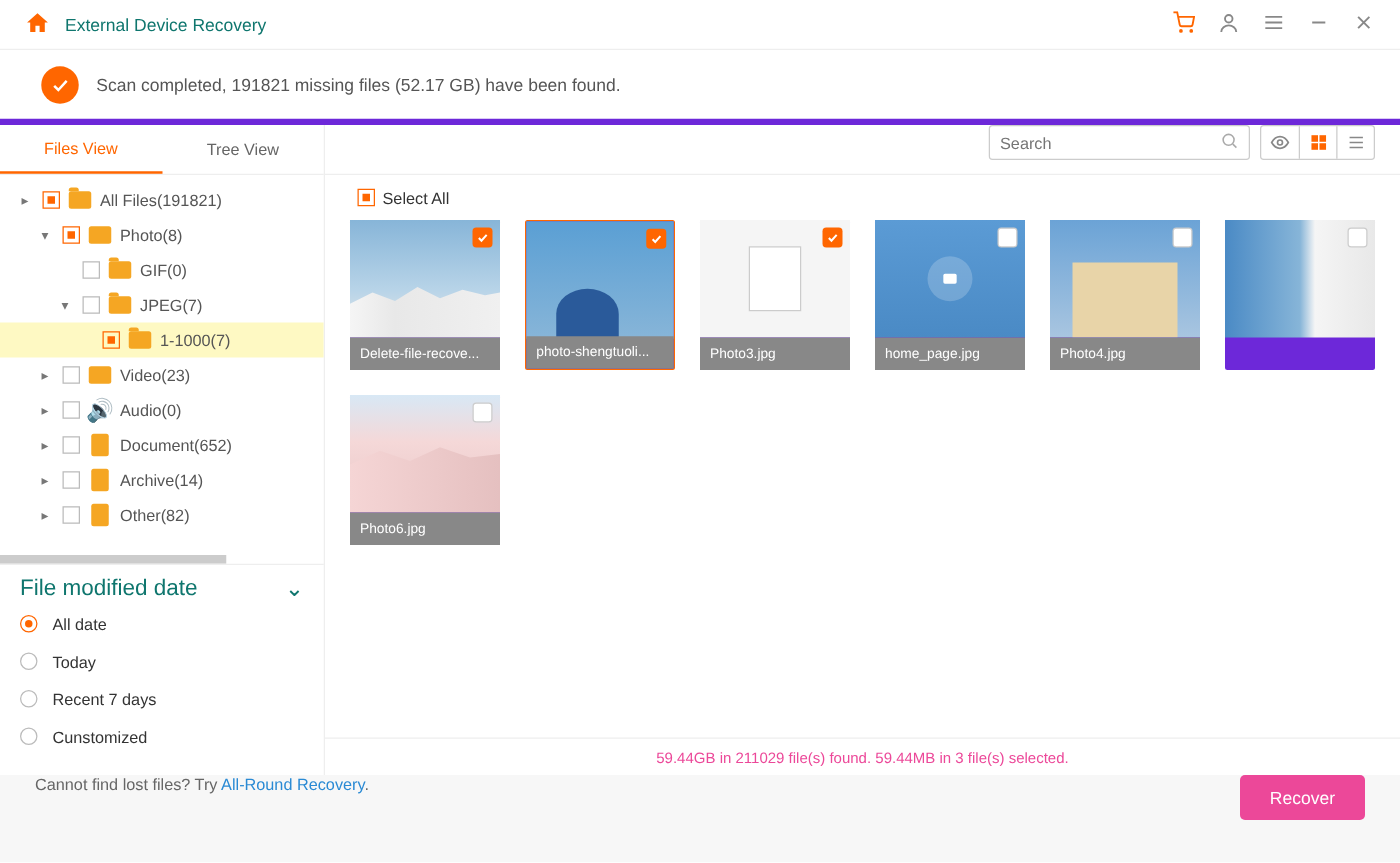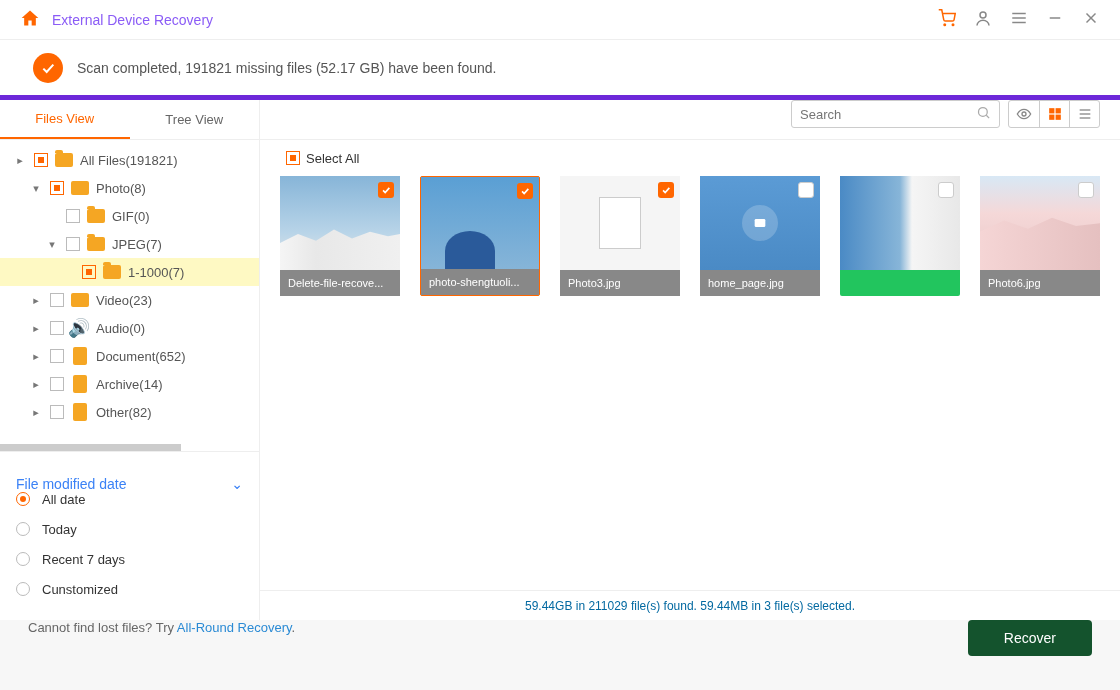--- a/index.html
+++ b/index.html
@@ -1,19 +1,19 @@
 <!DOCTYPE html>
 <html><head>
 <meta charset="utf-8">
 <style>
 *{margin:0;padding:0;box-sizing:border-box;font-family:-apple-system,BlinkMacSystemFont,"Segoe UI",Arial,sans-serif}
 body{width:1120px;height:690px;overflow:hidden;background:#fff;font-size:13px;color:#333}
 .titlebar{height:40px;display:flex;align-items:center;padding:0 20px;border-bottom:1px solid #eee}
 .home-icon{color:#f60;margin-right:12px}
-.title{color:#8b5cf6;font-size:14px;flex:1}
+.title{color:#0f766e;font-size:14px;flex:1}
 .title-actions{display:flex;gap:18px;color:#888}
 .title-actions svg,.title-actions span{cursor:pointer}
 .status-bar{height:60px;display:flex;align-items:center;padding:0 33px;border-bottom:5px solid #6d28d9}
 .status-check{width:30px;height:30px;border-radius:50%;background:#f60;display:flex;align-items:center;justify-content:center;margin-right:14px}
 .status-text{color:#555;font-size:14px}
 .main{display:flex;height:520px}
 .sidebar{width:260px;border-right:1px solid #eee;display:flex;flex-direction:column}
 .tabs{height:40px;display:flex;border-bottom:1px solid #eee}
 .tab{flex:1;display:flex;align-items:center;justify-content:center;cursor:pointer;color:#666;font-size:13px}
 .tab.active{color:#f60;border-bottom:2px solid #f60}
@@ -26,60 +26,60 @@
 .cbox.checked::after{content:"";width:6px;height:6px;background:#f60}
 .ficon{width:20px;height:20px;margin-right:6px;display:flex;align-items:center;justify-content:center}
 .tree-label{color:#555;font-size:13px}
 .folder-ico{width:18px;height:14px;background:#f5a623;border-radius:2px;position:relative}
 .folder-ico::before{content:"";position:absolute;top:-3px;left:0;width:8px;height:3px;background:#f5a623;border-radius:2px 2px 0 0}
 .img-ico{width:18px;height:14px;background:#f5a623;border-radius:2px}
 .video-ico{width:18px;height:14px;background:#f5a623;border-radius:2px}
 .audio-ico{color:#f5a623;font-size:18px}
 .doc-ico{width:14px;height:18px;background:#f5a623;border-radius:2px}
 .filters{border-top:1px solid #eee;padding:8px 16px}
-.filter-header{display:flex;justify-content:space-between;align-items:flex-end;height:32px;color:#3b82f6;font-size:14px;cursor:pointer}
+.filter-header{display:flex;justify-content:space-between;align-items:flex-start;height:32px;color:#0f766e;font-size:18px;cursor:pointer}
 .radio-row{display:flex;align-items:flex-start;height:30px;cursor:pointer}
 .radio{width:14px;height:14px;border:1.5px solid #bbb;border-radius:50%;margin-right:12px;display:flex;align-items:center;justify-content:center}
 .radio.on{border-color:#f60}
 .radio.on::after{content:"";width:6px;height:6px;background:#f60;border-radius:50%}
 .content{flex:1;display:flex;flex-direction:column}
 .toolbar{height:40px;display:flex;align-items:flex-start;padding:0 20px;gap:8px;justify-content:flex-end;border-bottom:1px solid #eee}
 .search{flex:0 0 190px;height:28px;border:1px solid #ccc;border-radius:3px;display:flex;align-items:center;padding:0 8px}
 .search input{border:none;outline:none;flex:1;font-size:13px;color:#888}
 .btn-group{display:flex;border:1px solid #ccc;border-radius:3px;height:28px}
 .btn-group>div{width:30px;display:flex;align-items:center;justify-content:center;cursor:pointer;color:#888}
 .btn-group>div+div{border-left:1px solid #ccc}
 .select-row{height:36px;display:flex;align-items:center;padding:0 20px}
 .grid{flex:1;padding:0 20px;display:flex;flex-wrap:wrap;gap:20px;align-content:flex-start}
-.thumb{width:120px;height:120px;position:relative;background:#22c55e;border-radius:2px}
+.thumb{width:120px;height:120px;position:relative;background:#6d28d9;border-radius:2px}
 .thumb.sel{border:1px solid #f60}
 .thumb .img{width:100%;height:94px;background:linear-gradient(180deg,#a8d0f0,#d8e8f5 50%,#f0f0f0);position:relative;overflow:hidden}
 .thumb .santorini{background:linear-gradient(180deg,#87b5d8 0%,#b8d4e8 60%,#e8e8e8 100%)}
 .thumb .santorini::after{content:"";position:absolute;bottom:0;left:0;right:0;height:45px;background:linear-gradient(90deg,#f5f5f5 0%,#e8e8e8 30%,#f0f0f0 100%);clip-path:polygon(0 40%,15% 20%,30% 35%,45% 10%,60% 30%,75% 15%,90% 25%,100% 20%,100% 100%,0 100%)}
 .thumb .bluedome{background:linear-gradient(180deg,#5a9fd4 0%,#87b5d8 100%)}
 .thumb .bluedome::after{content:"";position:absolute;bottom:0;left:20%;width:50px;height:40px;background:#2a5a9a;border-radius:50% 50% 0 0}
 .thumb .jpgfile{background:#f5f5f5;display:flex;align-items:center;justify-content:center}
 .thumb .jpgfile::after{content:"";width:40px;height:50px;background:#fff;border:1px solid #ccc;position:relative}
 .jpg-badge{position:absolute;top:50%;left:50%;transform:translate(-50%,0);background:#2a7a6a;color:#fff;font-size:8px;padding:2px 4px;font-weight:bold}
 .thumb .homepage{background:linear-gradient(180deg,#5b9bd5 0%,#4a8ac5 100%);display:flex;align-items:center;justify-content:center}
 .hp-circle{width:36px;height:36px;background:rgba(255,255,255,0.2);border-radius:50%;display:flex;align-items:center;justify-content:center}
 .thumb .church{background:linear-gradient(180deg,#6ba3d6 0%,#a8c5e0 100%)}
 .thumb .church::after{content:"";position:absolute;bottom:0;left:15%;right:15%;height:60px;background:#e8d4a8}
 .thumb .coastal{background:linear-gradient(90deg,#4a8ac5 0%,#87b5d8 50%,#f5f5f5 60%,#e8e8e8 100%)}
 .thumb .pink{background:linear-gradient(180deg,#d8e8f5 0%,#f5d8d8 40%,#e8c5c5 100%)}
 .thumb .pink::after{content:"";position:absolute;bottom:0;left:0;right:0;height:55px;background:linear-gradient(90deg,#f5d5d5,#e5c0c0);clip-path:polygon(0 30%,20% 10%,40% 25%,60% 5%,80% 20%,100% 15%,100% 100%,0 100%)}
 .thumb .caption{position:absolute;bottom:0;left:0;right:0;height:26px;background:#888;color:#fff;font-size:11px;display:flex;align-items:center;padding:0 8px;white-space:nowrap;overflow:hidden;text-overflow:ellipsis}
 .thumb .tick{position:absolute;top:6px;right:6px;width:16px;height:16px;border-radius:3px}
 .thumb .tick.on{background:#f60;display:flex;align-items:center;justify-content:center}
 .thumb .tick.off{background:#fff;border:1px solid #ccc}
-.statusline{height:30px;display:flex;align-items:center;justify-content:center;color:#0369a1;font-size:12px;border-top:1px solid #eee}
+.statusline{height:30px;display:flex;align-items:center;justify-content:center;color:#ec4899;font-size:12px;border-top:1px solid #eee}
 .footer{height:70px;background:#f7f7f7;display:flex;align-items:flex-start;padding:0 28px;justify-content:space-between}
 .footer-text{color:#666;font-size:13px}
 .footer-link{color:#2a8ad4;cursor:pointer}
-.recover-btn{background:#14532d;color:#fff;border:none;padding:10px 36px;border-radius:4px;font-size:14px;cursor:pointer}
+.recover-btn{background:#ec4899;color:#fff;border:none;padding:10px 24px;border-radius:4px;font-size:14px;cursor:pointer}
 .grid-ico-active{color:#f60}
 </style>
 </head>
 <body>
 
 <div class="titlebar">
   <span class="home-icon">
     <svg width="20" height="20" viewBox="0 0 24 24" fill="#f60">
         <path d="M12 3l10 9h-3v9h-5v-6h-4v6H5v-9H2z"></path>
       </svg>
@@ -302,20 +302,25 @@
             <div class="hp-circle">
               <svg width="16" height="16" viewBox="0 0 24 24" fill="#fff">
                 <rect x="4" y="6" width="16" height="12" rx="2"></rect>
               </svg>
             </div>
           </div>
           <span class="tick off"></span>
           <div class="caption">home_page.jpg</div>
         </div>
       <div class="thumb">
+          <div class="img church"></div>
+          <span class="tick off"></span>
+          <div class="caption">Photo4.jpg</div>
+        </div>
+      <div class="thumb">
           <div class="img coastal"></div>
           <span class="tick off"></span>
         </div>
       <div class="thumb">
           <div class="img pink"></div>
           <span class="tick off"></span>
           <div class="caption">Photo6.jpg</div>
         </div>
     </div>
     <div class="statusline">59.44GB in 211029 file(s) found.  59.44MB in 3 file(s) selected.</div>

